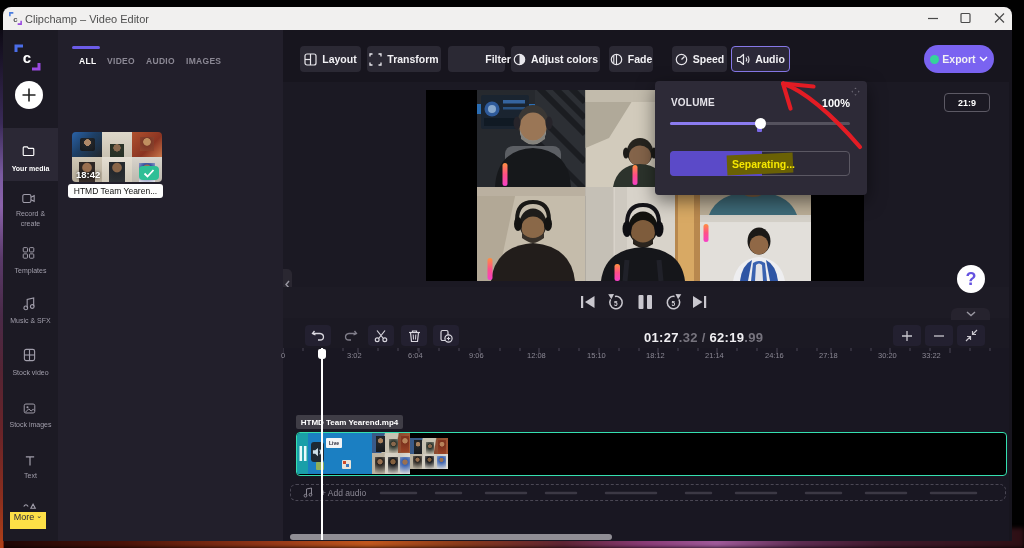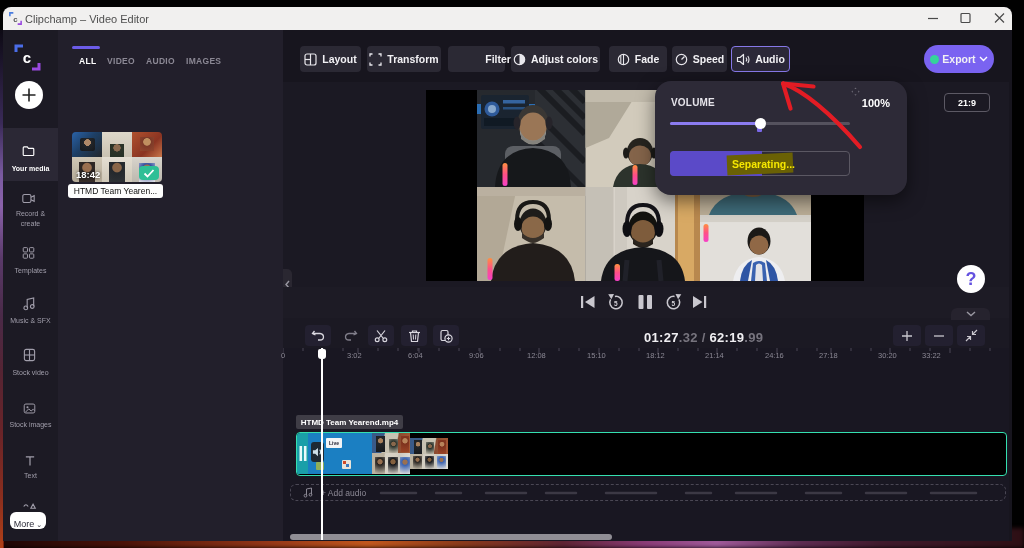--- a/index.html
+++ b/index.html
@@ -13,38 +13,38 @@
   #wallL { left:0; top:468px; width:4px; height:80px; background:linear-gradient(180deg,#2a0a08,#7a2410); }
   
   #win { left:3px; top:7px; width:1009px; height:534px; background:#17151e; border-radius:8px 8px 0 0; }
   #titlebar { left:3px; top:7px; width:1009px; height:23px; background:#f1f0ef; border-radius:8px 8px 0 0; }
   #title-text { left:25px; top:13px; font-size:11px; color:#4f4f4f; }
   
   #sidebar { left:3px; top:30px; width:55px; height:511px; background:#1c1a24; }
   #selitem { left:3px; top:128px; width:55px; height:53px; background:#2b2835; }
   .navlabel { width:55px; text-align:center; font-size:7px; color:#a19eab; line-height:10px; }
   .navlabel.on { color:#fff; font-weight:bold; }
-  #more-pill { left:10px; top:512px; width:36px; height:17px; background:#ffffff; border-radius:6px;
-    font-size:9px; color:#2d2d3a; display:flex; align-items:flex-end; justify-content:center; gap:2px; }
+  #more-pill { left:10px; top:512px; width:36px; height:17px; background:#fde047; border-radius:0;
+    font-size:9px; color:#2d2d3a; display:flex; align-items:flex-start; justify-content:center; gap:2px; }
   
   #panel { left:58px; top:30px; width:225px; height:511px; background:#221f2b; }
   .tab { font-size:8.5px; font-weight:bold; letter-spacing:0.3px; color:#8b8894; top:56px; }
   #tab-ind { left:72px; top:46px; width:28px; height:2.5px; background:#6c5ce8; border-radius:2px; }
   #cloudpill { left:72px; top:84px; width:191px; height:23px; background:#38353f; border-radius:12px;
     display:flex; align-items:center; color:#fff; }
   #thumb { left:72px; top:132px; width:90px; height:50px; border-radius:4px; overflow:hidden; }
   #thumbcap { left:68px; top:184px; width:95px; height:14px; background:#fdfdfd; border-radius:3px;
     font-size:8.5px; color:#111; display:flex; align-items:center; justify-content:center; }
   
   .tbtn { top:46px; height:26px; background:#2b2934; border-radius:4px; color:#f2f1f4;
     font-size:10.5px; font-weight:bold; display:flex; align-items:center; justify-content:center; gap:5px; white-space:nowrap; }
   
   #preview { left:426px; top:90px; width:438px; height:191px; background:#000; }
   
-  #popup { left:655px; top:81px; width:252px; height:114px; background:#2d2a37; border-radius:16px; box-shadow:0 6px 18px rgba(0,0,0,0.5); }
+  #popup { left:655px; top:81px; width:212px; height:114px; background:#2d2a37; border-radius:4px; box-shadow:0 6px 18px rgba(0,0,0,0.5); }
   
   #playbar { left:283px; top:287px; width:726px; height:31px; background:#1d1b25; }
   
   #ttool { left:283px; top:318px; width:726px; height:30px; background:#1b1923; }
   .tlbtn { top:325px; width:26px; height:21px; background:#232030; border-radius:4px; display:flex; align-items:center; justify-content:center; }
   
   #tlarea { left:283px; top:348px; width:726px; height:193px; background:#191722; }
   .rlabel { top:351px; font-size:7.5px; color:#8b8894; }
   .dashtrack { left:290px; width:716px; border:1px dashed #4a4754; border-radius:6px; color:#8b8894; font-size:8.5px; display:flex; align-items:center; }
   #clip { left:296px; top:432px; width:711px; height:44px; border:1.5px solid #35e0b0; border-radius:4px; background:#000; overflow:hidden; }
@@ -193,21 +193,21 @@
       </svg>
     <span>Filters</span>
     </div>
   <div class="abs tbtn" style="left:511px;width:89px;">
     <svg width="13" height="13" viewBox="0 0 13 13">
         <circle cx="6.5" cy="6.5" r="5.2" fill="none" stroke="#e8e7ec" stroke-width="1.2"></circle>
         <path d="M6.5 1.3 A5.2 5.2 0 0 1 6.5 11.7 Z" fill="#e8e7ec"></path>
       </svg>
     <span>Adjust colors</span>
     </div>
-  <div class="abs tbtn" style="left:609px;width:58px;">
+  <div class="abs tbtn" style="left:609px;width:44px;">
     <svg width="13" height="13" viewBox="0 0 13 13">
         <circle cx="6.5" cy="6.5" r="5.2" fill="none" stroke="#e8e7ec" stroke-width="1.2"></circle>
         <line x1="6.5" y1="1.3" x2="6.5" y2="11.7" stroke="#e8e7ec" stroke-width="1.1"></line>
         <line x1="3.8" y1="2.5" x2="3.8" y2="10.5" stroke="#e8e7ec" stroke-width="1.1"></line>
       </svg>
     <span>Fade</span>
     </div>
   <div class="abs tbtn" style="left:672px;width:55px;">
     <svg width="13" height="13" viewBox="0 0 13 13">
         <circle cx="6.5" cy="6.5" r="5.2" fill="none" stroke="#e8e7ec" stroke-width="1.2"></circle>

